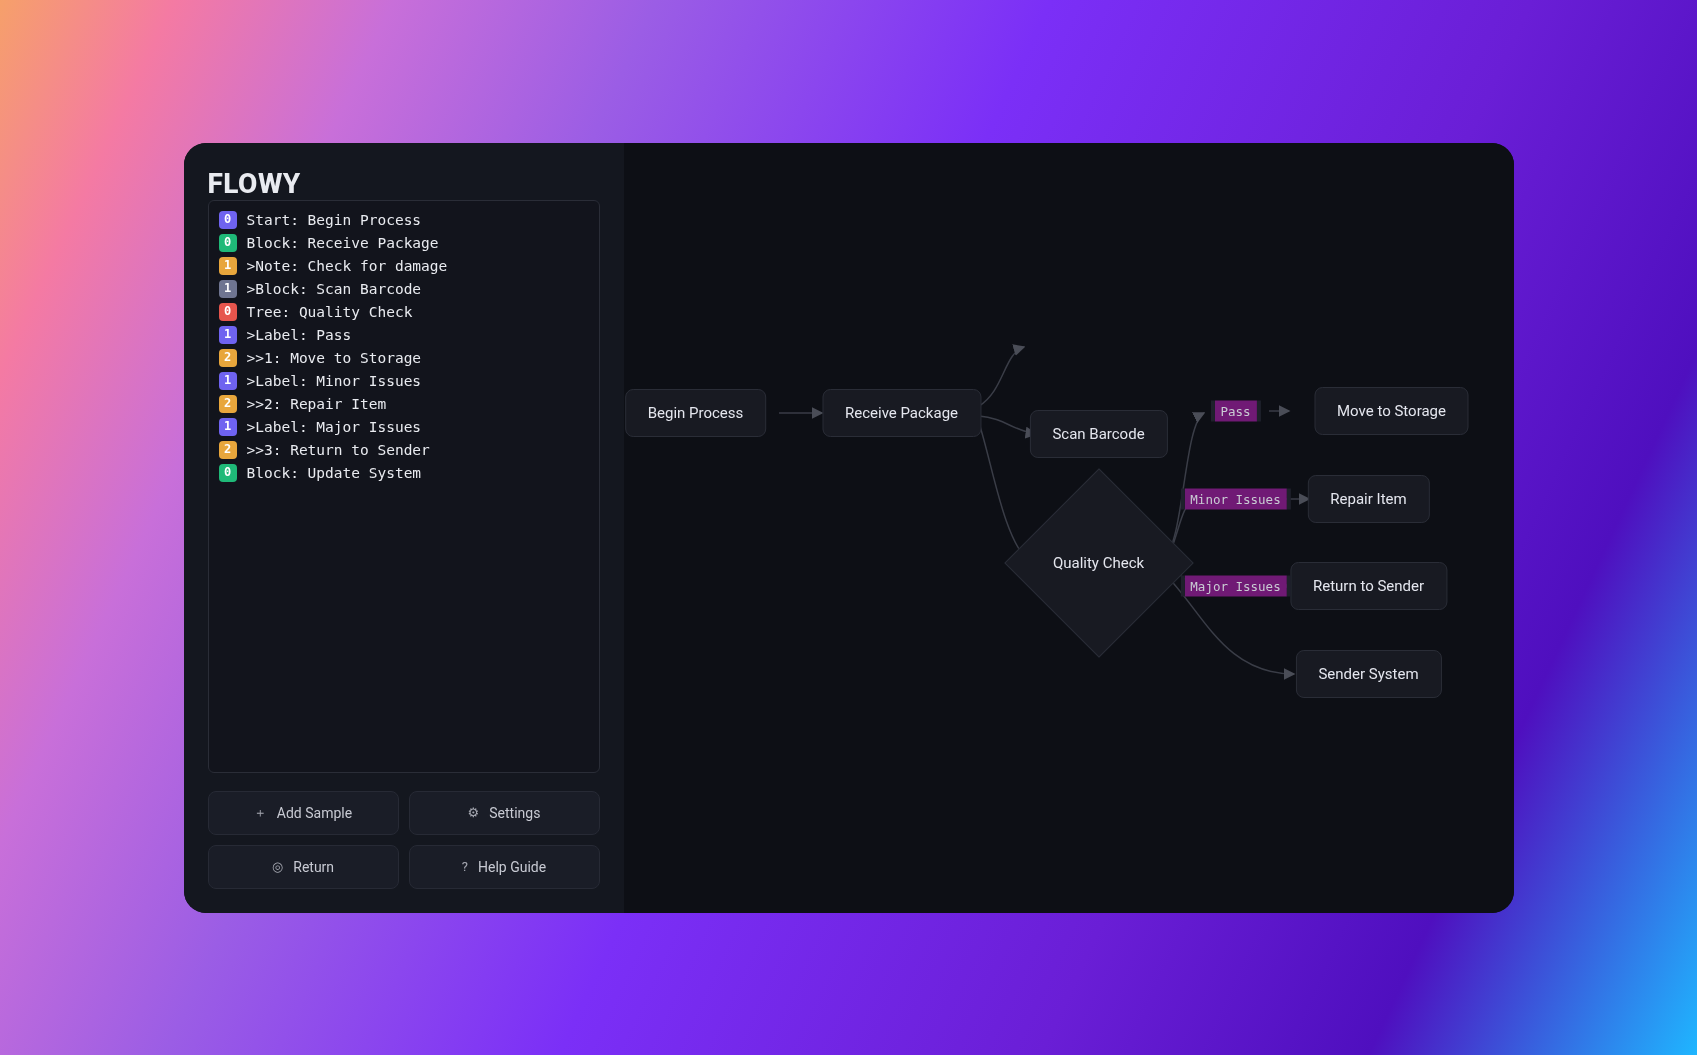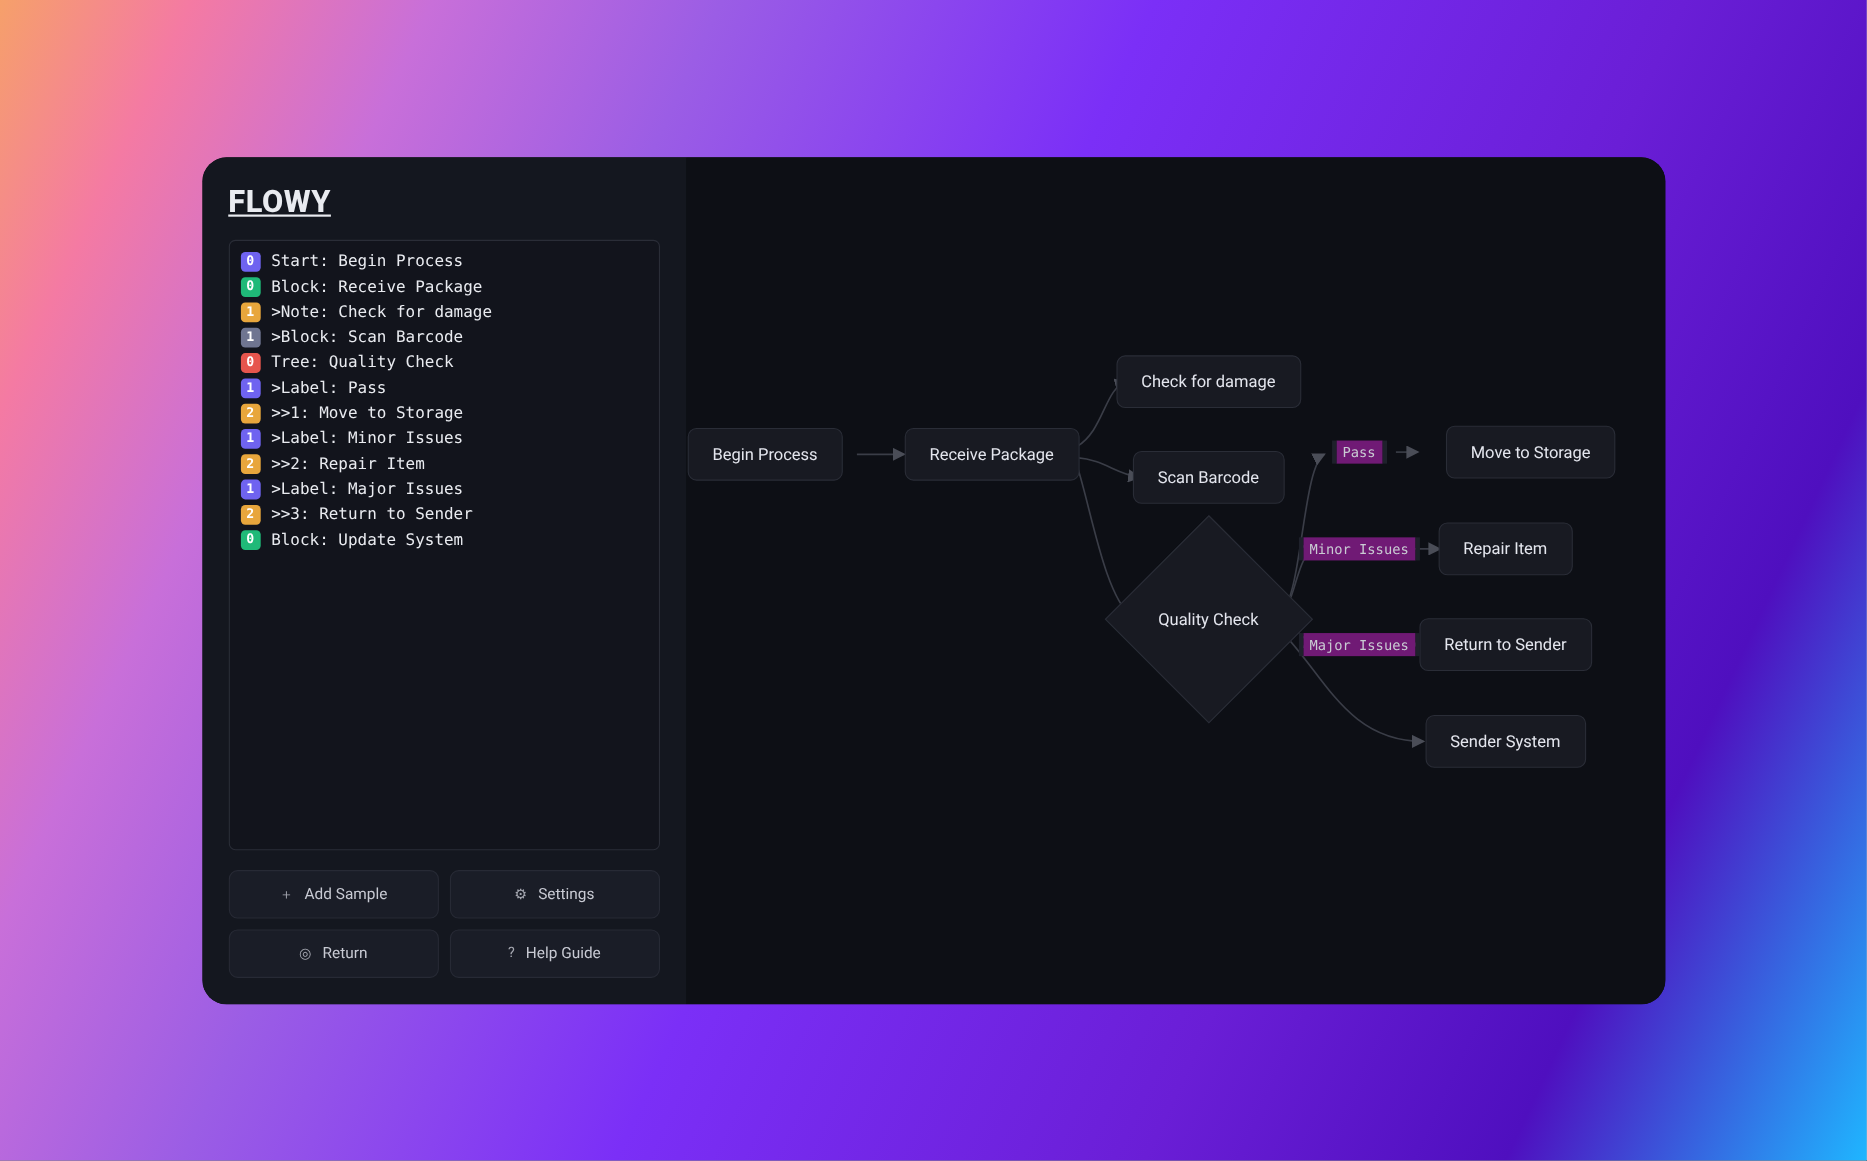--- a/index.html
+++ b/index.html
@@ -26,22 +26,20 @@
   background: #14171f;
   padding: 24px;
   display: flex; flex-direction: column;
 }
 
 .app-title {
   color: #e9ebf0;
   font-size: 28px;
   font-weight: 800;
   letter-spacing: 0.5px;
-  margin-bottom: 18px;
-  text-decoration: underline;
 }
 
 .editor {
   flex: 1;
   background: #12141c;
   border: 1px solid #2a2d37;
   border-radius: 6px;
   padding: 8px 10px;
   font-family: ui-monospace, Menlo, Consolas, monospace;
   font-size: 14.5px;
@@ -215,21 +213,20 @@
 
       <path class="edge" d="M645 268 L665 268" marker-end="url(#arr)"></path>
 
       <path class="edge" d="M655 356 L685 356" marker-end="url(#arr)"></path>
 
       <path class="edge" d="M655 443 L665 443" marker-end="url(#arr)"></path>
     </svg>
 
     <div class="node" style="left:72px; top:270px"><span>Begin Process</span></div>
     <div class="node" style="left:278px; top:270px"><span>Receive Package</span></div>
-    <div class="node" style="left:475px; top:204px"><span>Check for damage</span></div>
     <div class="node" style="left:475px; top:291px"><span>Scan Barcode</span></div>
     <div class="node diamond" style="left:475px; top:420px">
         <span>Quality Check</span>
       </div>
     <div class="node" style="left:768px; top:268px"><span>Move to Storage</span></div>
     <div class="node" style="left:745px; top:356px"><span>Repair Item</span></div>
     <div class="node" style="left:745px; top:443px"><span>Return to Sender</span></div>
     <div class="node" style="left:745px; top:531px"><span>Sender System</span></div>
 
     <div class="edge-label" style="left:612px; top:268px">Pass</div>

